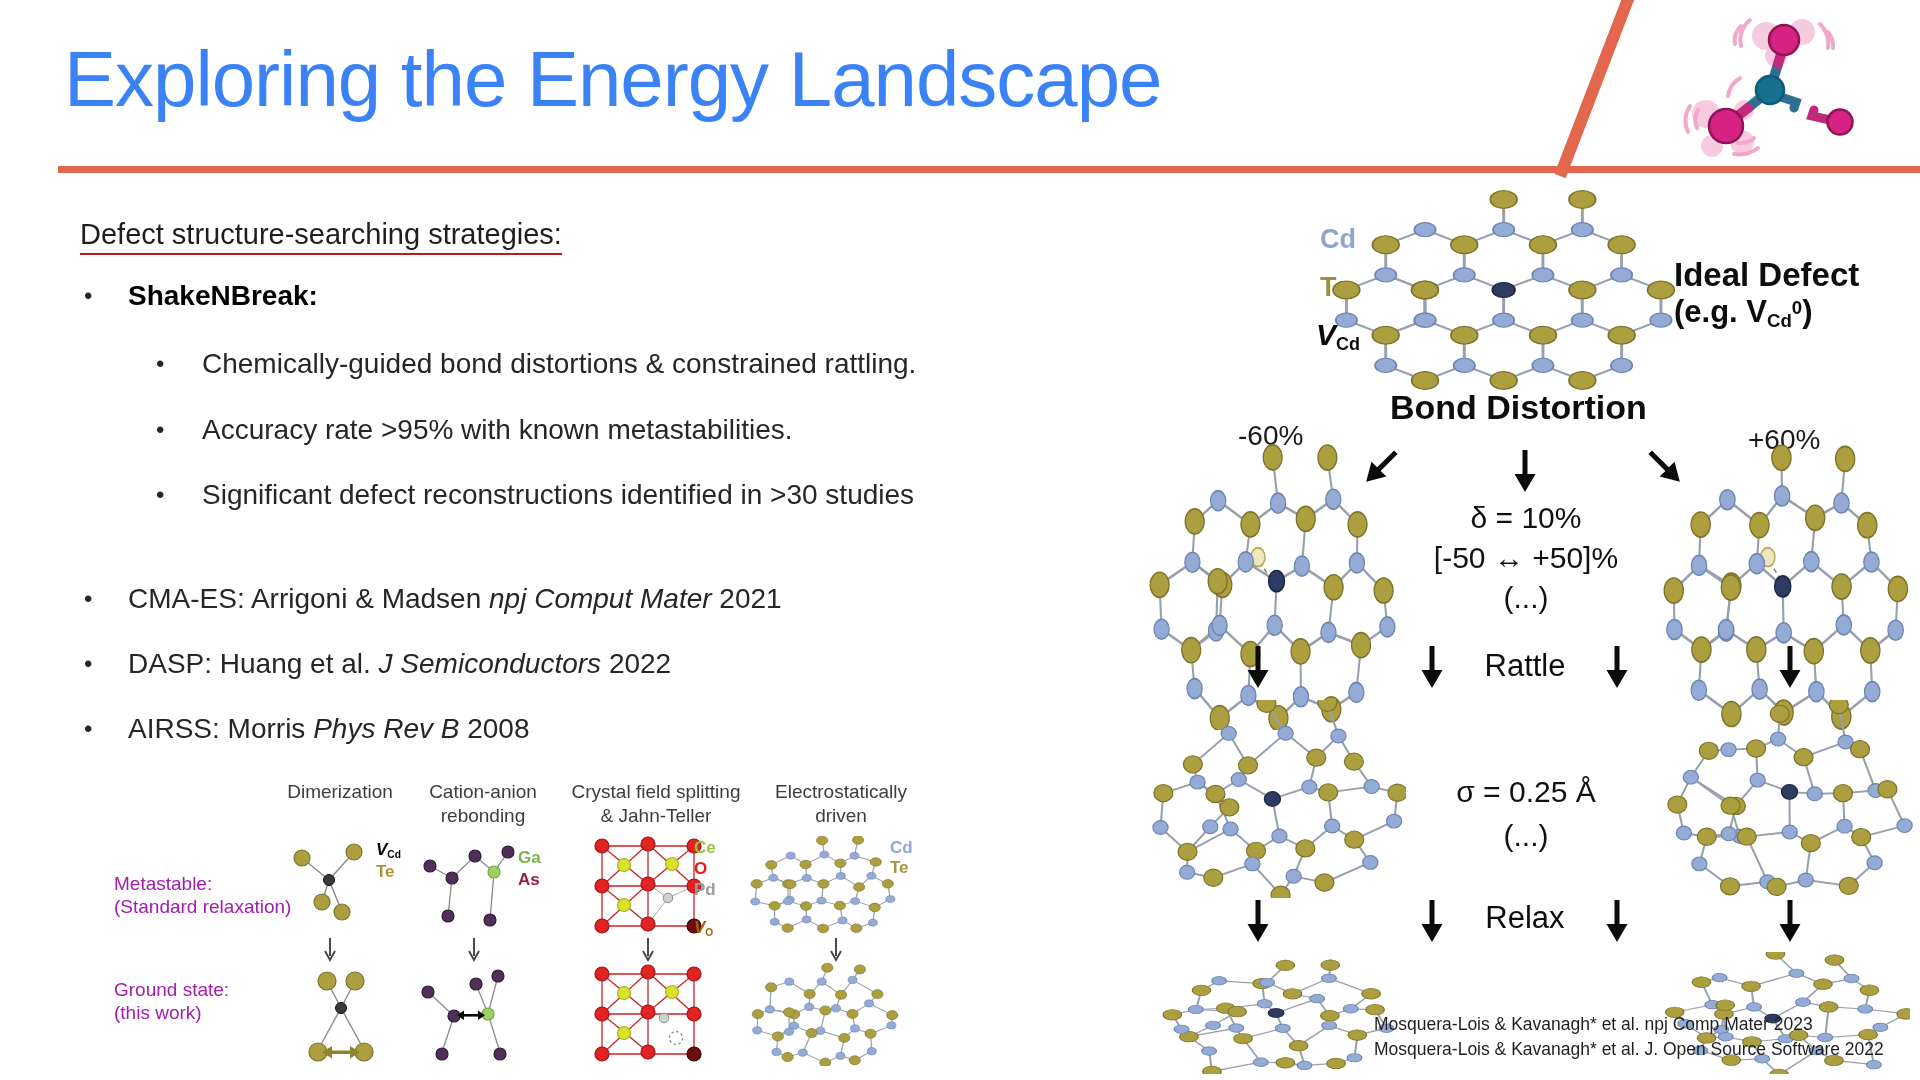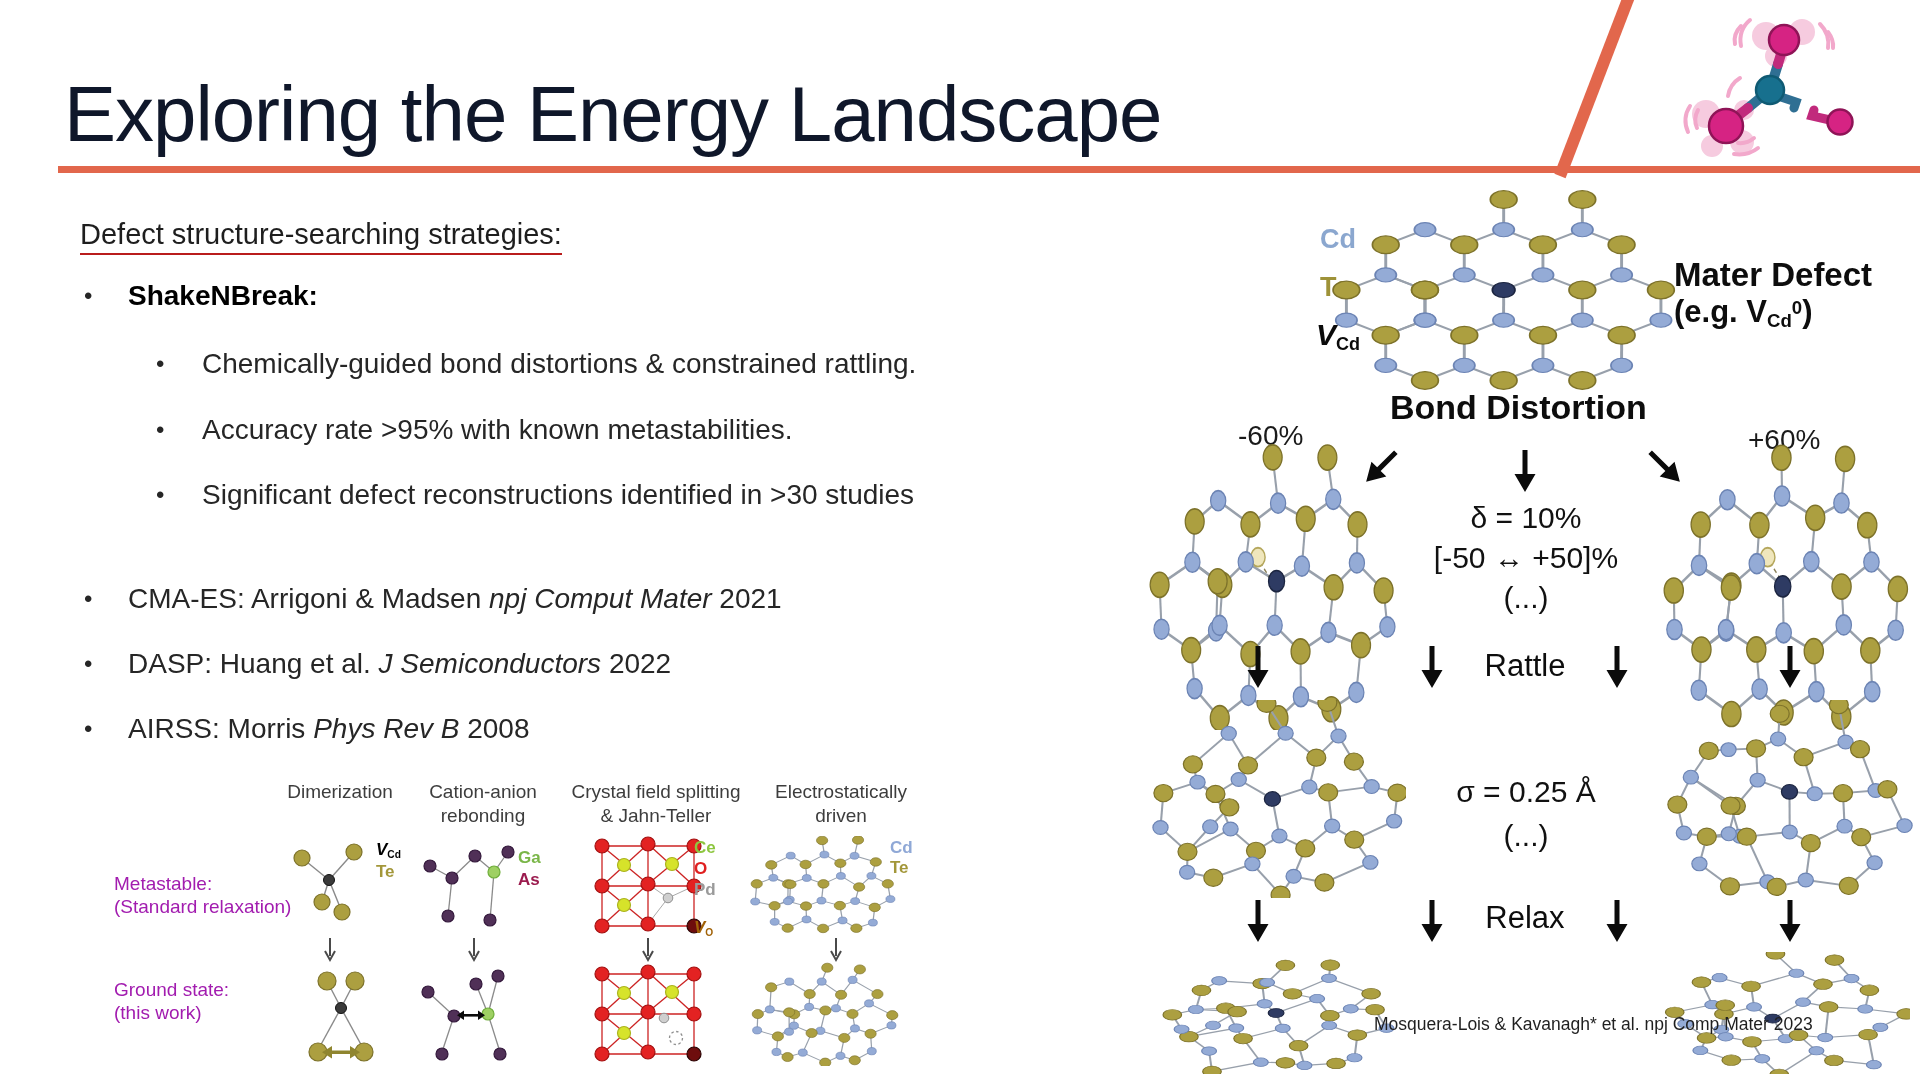--- a/index.html
+++ b/index.html
@@ -3,21 +3,21 @@
 <meta charset="utf-8">
 <style>
   html,body{margin:0;padding:0;}
   body{width:1920px;height:1080px;background:#fff;overflow:hidden;
        font-family:"Liberation Sans","DejaVu Sans",sans-serif;color:#262626;position:relative;}
   .a{position:absolute;}
   .b{font-weight:bold;}
   .i{font-style:italic;}
   sub.s{font-size:0.60em;vertical-align:-0.28em;}
   sup.s{font-size:0.60em;vertical-align:0.45em;}
-  #title{left:64px;top:34px;font-size:78px;font-weight:300;color:#0f172a;letter-spacing:-1px;margin-top:35px;}
+  #title{left:64px;top:34px;font-size:78px;font-weight:300;color:#3b82f6;letter-spacing:-1px;}
   #hline{left:58px;top:166px;width:1862px;height:7px;background:#e2674c;}
   .bullet-row{display:flex;font-size:28px;color:#262626;}
   .bullet-row .dot{flex:0 0 44px;font-size:24px;padding-top:2px;}
   .bullet-row.sub .dot{flex:0 0 46px;}
   .fig-h{font-size:19px;line-height:24px;color:#3d3d3d;text-align:center;}
   .fig-rl{font-size:19px;line-height:23px;color:#a21caf;}
   .leg{font-size:17px;font-weight:bold;line-height:20px;}
   .mid-params{width:240px;text-align:center;font-size:30px;color:#111;line-height:40px;}
   .stage-label{font-size:31px;font-weight:normal;color:#0d0d0d;width:150px;text-align:center;}
   .big-arrow{width:26px;height:46px;}
@@ -573,21 +573,21 @@
     <circle cx="75" cy="191" r="10" fill="#ac9f40" stroke="#7d722a" stroke-width="1.3"></circle>
     <circle cx="45.55513627132908" cy="174" r="8" fill="#94abd6" stroke="#6c84b4" stroke-width="1.3"></circle>
     <circle cx="163.44486372867092" cy="174" r="8" fill="#94abd6" stroke="#6c84b4" stroke-width="1.3"></circle>
     <circle cx="134" cy="191" r="10" fill="#ac9f40" stroke="#7d722a" stroke-width="1.3"></circle>
     <circle cx="222.44486372867092" cy="174" r="8" fill="#94abd6" stroke="#6c84b4" stroke-width="1.3"></circle>
     <circle cx="193" cy="191" r="10" fill="#ac9f40" stroke="#7d722a" stroke-width="1.3"></circle>
     <circle cx="134" cy="-13" r="10" fill="#ac9f40" stroke="#7d722a" stroke-width="1.3"></circle>
     <circle cx="193" cy="-13" r="10" fill="#ac9f40" stroke="#7d722a" stroke-width="1.3"></circle>
   </svg>
 
-<div class="a b" style="left:1674px;top:256px;font-size:33px;color:#0d0d0d">Mater Defect</div>
+<div class="a b" style="left:1674px;top:256px;font-size:33px;color:#0d0d0d">Ideal Defect</div>
 <div class="a b" style="left:1674px;top:294px;font-size:31px;color:#0d0d0d">
   <span>(e.g. V</span><sub class="s">Cd</sub><sup class="s">0</sup><span>)</span>
 </div>
 
 <div class="a b" style="left:1390px;top:388px;width:270px;text-align:left;font-size:34px;color:#0d0d0d">Bond Distortion</div>
 <div class="a" style="left:1238px;top:420px;font-size:28px;color:#1a1a1a">-60%</div>
 <div class="a" style="left:1748px;top:424px;font-size:28px;color:#1a1a1a">+60%</div>
 
 <svg class="a big-arrow" style="left:1368px;top:444px;transform:rotate(45deg)" viewBox="0 0 26 42">
     <path d="M10.5 0h5v24h8L13 42 2.5 24h8z"></path>
@@ -1144,13 +1144,14 @@
     <circle cx="168.95823821426762" cy="160.23572530864197" r="8" fill="#94abd6" stroke="#6c84b4" stroke-width="1.3"></circle>
     <circle cx="128.8207304526749" cy="204.95357510288065" r="10" fill="#ac9f40" stroke="#7d722a" stroke-width="1.3"></circle>
     <circle cx="230.98653039533758" cy="186.38130144032922" r="8" fill="#94abd6" stroke="#6c84b4" stroke-width="1.3"></circle>
     <circle cx="187.82433127572017" cy="178.44483024691357" r="10" fill="#ac9f40" stroke="#7d722a" stroke-width="1.3"></circle>
     <circle cx="124.70576131687243" cy="-22.374356995884774" r="10" fill="#ac9f40" stroke="#7d722a" stroke-width="1.3"></circle>
     <circle cx="188.4452160493827" cy="-10.705889917695474" r="10" fill="#ac9f40" stroke="#7d722a" stroke-width="1.3"></circle>
   </svg>
 
 <div id="citations" class="a" style="left:1346px;top:1012px">
   <div>Mosquera-Lois &amp; Kavanagh* et al. npj Comp Mater 2023</div>
+  <div>Mosquera-Lois &amp; Kavanagh* et al. J. Open Source Software 2022</div>
 </div>
 
 </body></html>

